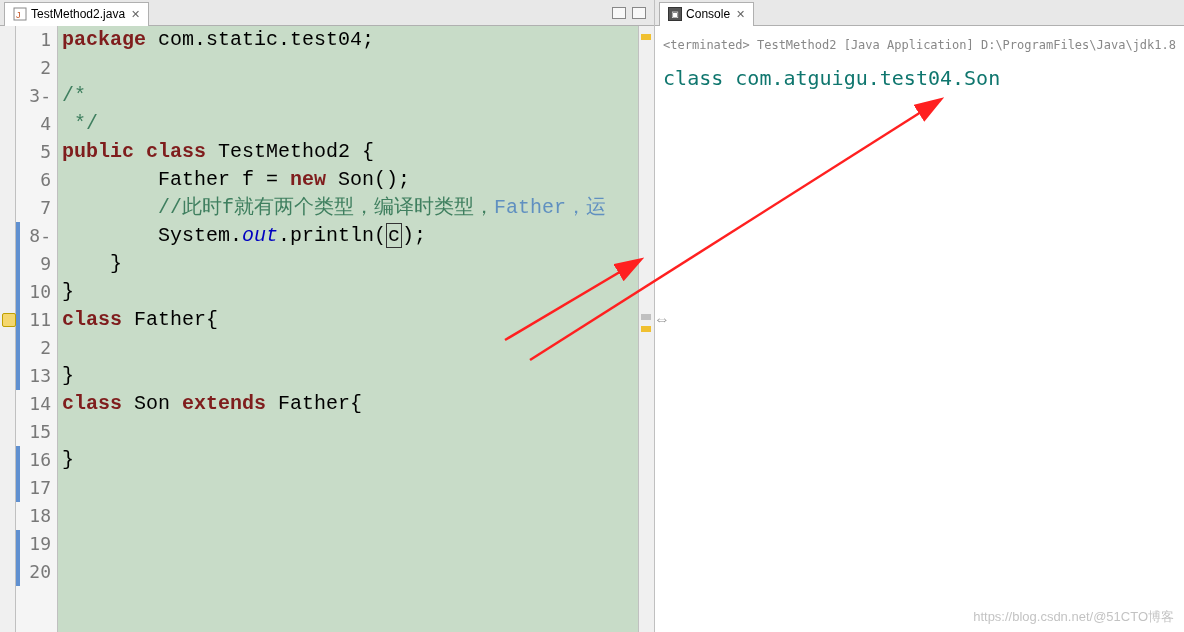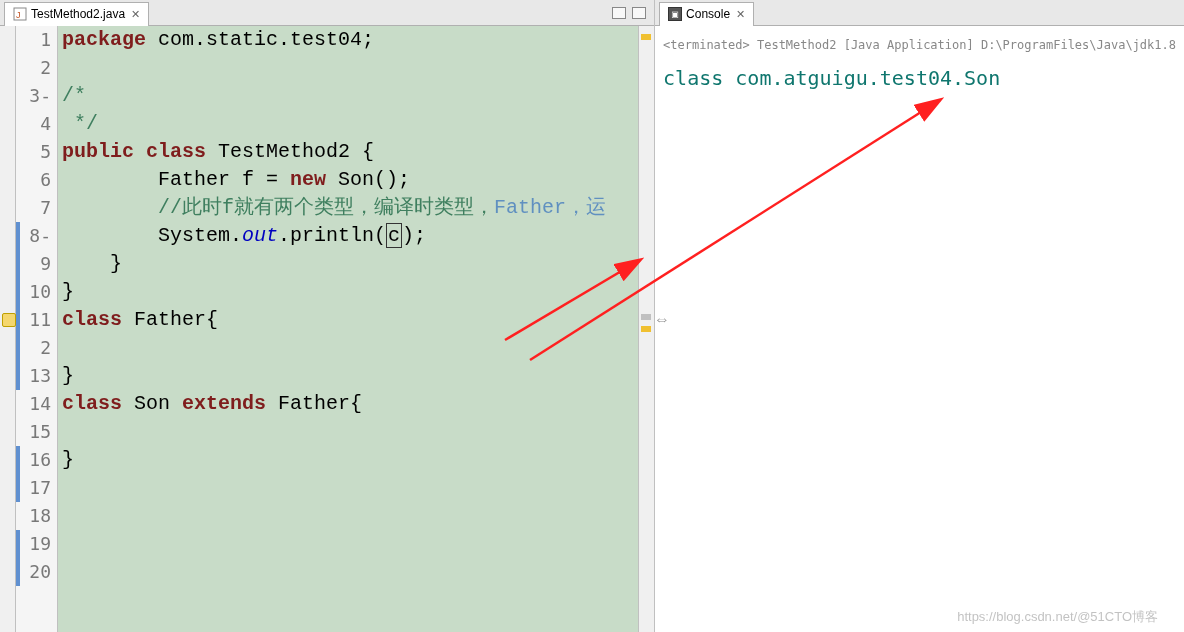--- a/index.html
+++ b/index.html
@@ -183,21 +183,21 @@
       position: absolute;
       left: 0;
       top: 0;
       width: 1184px;
       height: 632px;
       pointer-events: none;
       z-index: 10;
     }
     .watermark {
       position: absolute;
-      right: 26px;
+      right: 10px;
       bottom: 6px;
       color: rgba(120,120,120,0.45);
       font-size: 13px;
     }
   </style>
 </head>
 <body>
 
 <div class="split">
 

